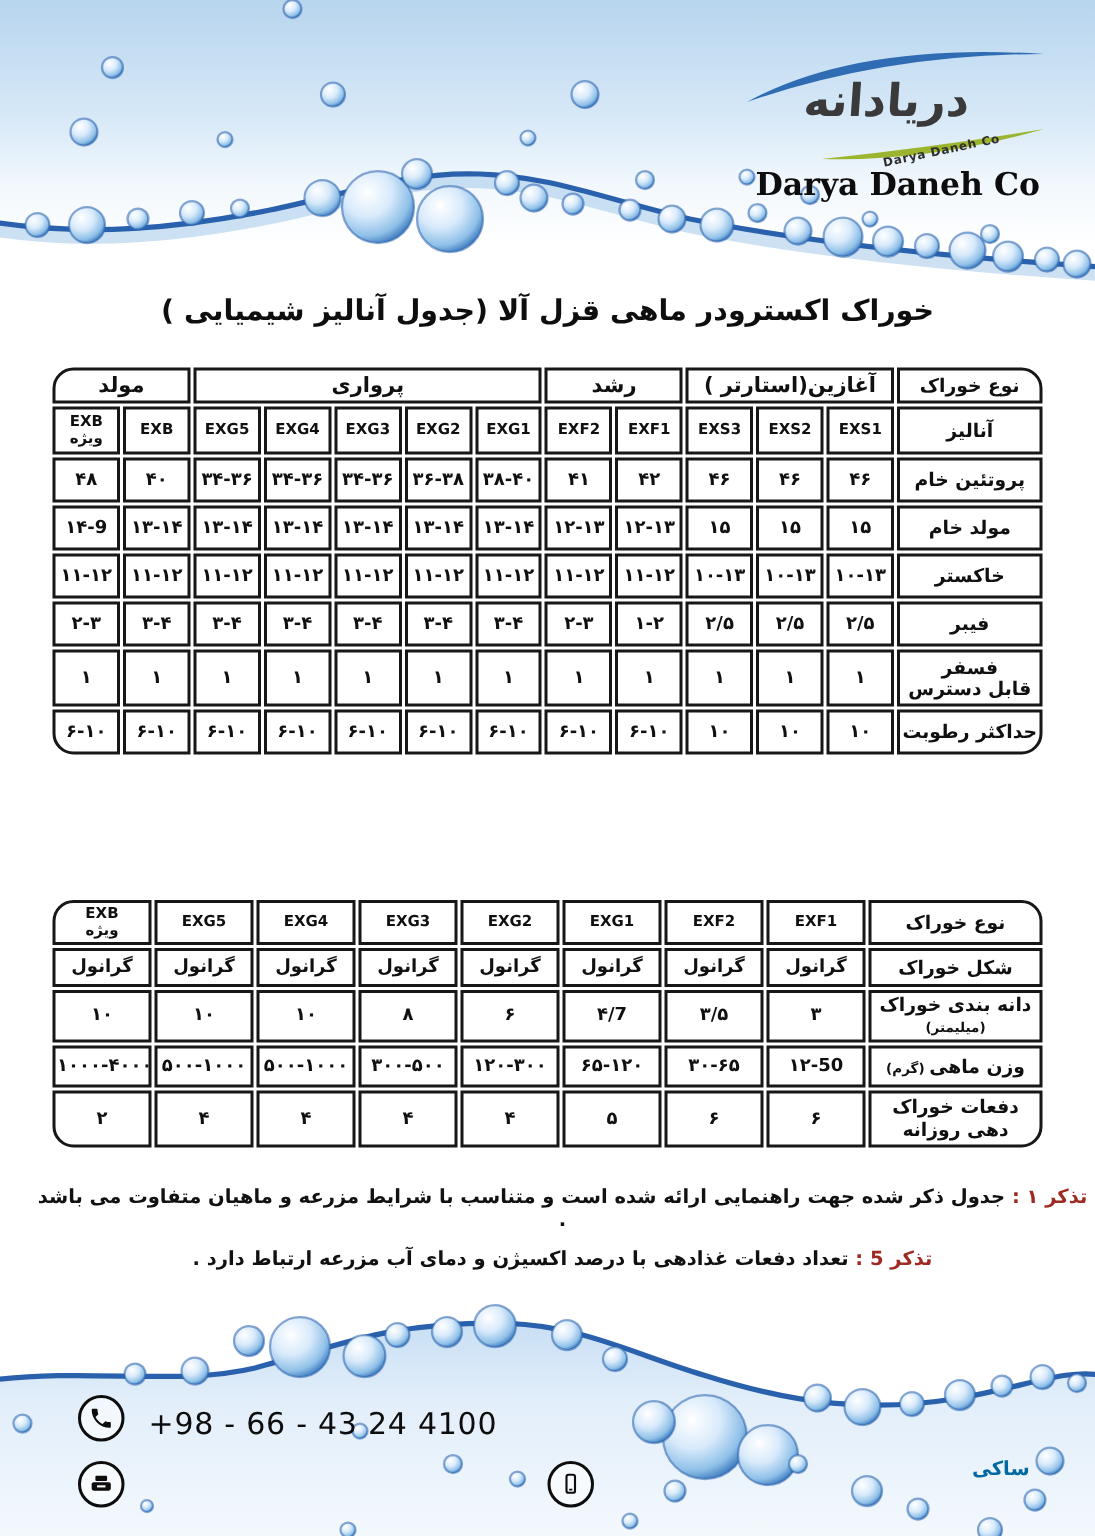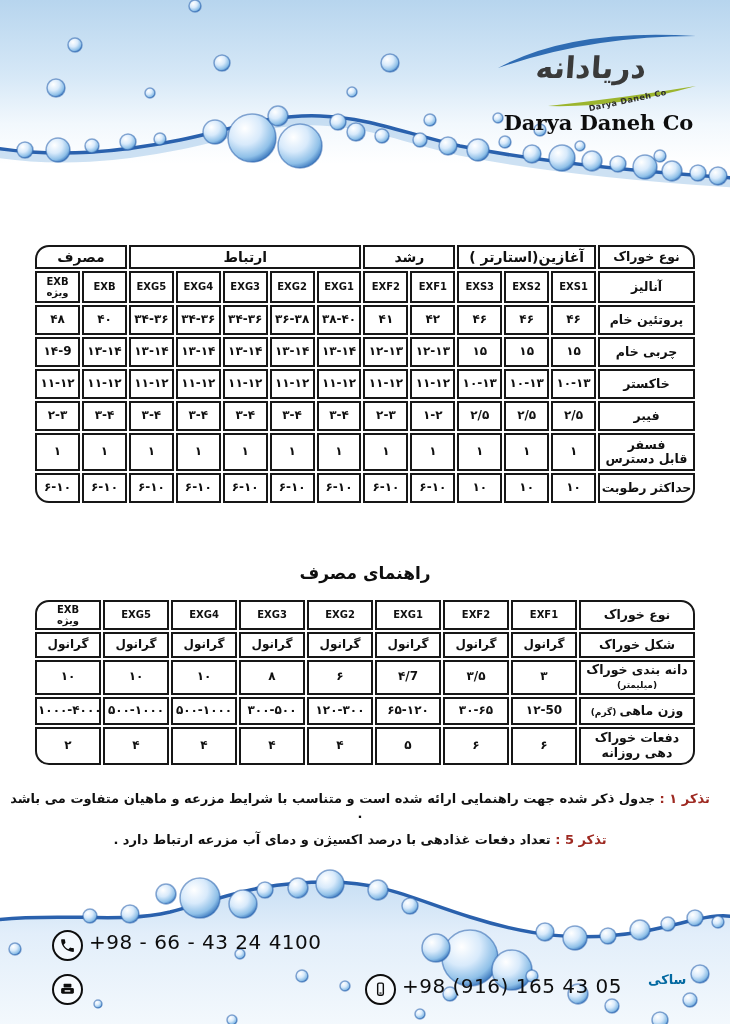--- a/index.html
+++ b/index.html
@@ -50,26 +50,26 @@
   #analysis-table tbody tr{height:30px}
   #analysis-table tbody tr:nth-child(5){height:38px}
   #usage-table{left:33px;top:598px;width:664px}
   #usage-table thead tr{height:30px}
   #usage-table tbody tr{height:26px}
   #usage-table tbody tr:nth-child(2){height:34px}
   #usage-table tbody tr:nth-child(3){height:28px}
   #usage-table tbody tr:nth-child(4){height:38px}
 
   
-  .notes{position:absolute;top:791px;left:10px;width:700px;direction:rtl}
+  .notes{position:absolute;top:791px;left:25px;width:700px;direction:rtl}
   .note-line{text-align:center;font-size:13px;font-weight:bold;color:#111;margin-bottom:11px}
   .note-label{color:#9e2a22}
 
   
-  .contact{position:absolute;display:flex;align-items:flex-start;gap:6px}
+  .contact{position:absolute;display:flex;align-items:flex-end;gap:16px}
   .cicon{width:31px;height:31px;border:2.5px solid #0d0d0d;border-radius:50%;
     display:flex;align-items:center;justify-content:center;background:rgba(255,255,255,.55);flex:none}
   .cnum{font-size:20px;color:#0d0d0d;letter-spacing:.5px;white-space:nowrap}
   .saki{position:absolute;font-size:13px;font-weight:bold;color:#0369a1;direction:rtl}
 </style>
 </head>
 <body>
 
 <div class="page">
 
@@ -131,32 +131,33 @@
       </svg>
       <div class="brand-fa">دریادانه</div>
       <svg class="swoosh-green" width="150" height="26" viewBox="0 0 150 26">
         <path d="M0,22 Q70,24 148,2 Q75,14 0,22 Z" fill="#9cb52e"></path>
       </svg>
       <div class="brand-en-small">Darya Daneh Co</div>
       <div class="brand-en">Darya Daneh Co</div>
     </div>
   </div>
 
+  <div class="doc-title">خوراک اکسترودر ماهی قزل آلا (جدول آنالیز شیمیایی )</div>
 
   <table id="analysis-table" class="tbl" dir="rtl">
     <colgroup>
         <col style="width:97px">
       </colgroup>
   <thead>
         <tr>
           <th class="lbl grp c-tr">نوع خوراک</th>
           <th class="grp" colspan="3">آغازین(استارتر )</th>
           <th class="grp" colspan="2">رشد</th>
-          <th class="grp" colspan="5">ارتباط</th>
-          <th class="grp c-tl" colspan="2">مصرف</th>
+          <th class="grp" colspan="5">پرواری</th>
+          <th class="grp c-tl" colspan="2">مولد</th>
         </tr>
         <tr>
           <th class="lbl">آنالیز</th>
           <th class="code">EXS1</th>
           <th class="code">EXS2</th>
           <th class="code">EXS3</th>
           <th class="code">EXF1</th>
           <th class="code">EXF2</th>
           <th class="code">EXG1</th>
           <th class="code">EXG2</th>
@@ -178,21 +179,21 @@
           <td class="val">۴۱</td>
           <td class="val">۳۸-۴۰</td>
           <td class="val">۳۶-۳۸</td>
           <td class="val">۳۴-۳۶</td>
           <td class="val">۳۴-۳۶</td>
           <td class="val">۳۴-۳۶</td>
           <td class="val">۴۰</td>
           <td class="val">۴۸</td>
         </tr>
         <tr>
-          <td class="lbl">چربی خام</td>
+          <td class="lbl">مولد خام</td>
           <td class="val">۱۵</td>
           <td class="val">۱۵</td>
           <td class="val">۱۵</td>
           <td class="val">۱۲-۱۳</td>
           <td class="val">۱۲-۱۳</td>
           <td class="val">۱۳-۱۴</td>
           <td class="val">۱۳-۱۴</td>
           <td class="val">۱۳-۱۴</td>
           <td class="val">۱۳-۱۴</td>
           <td class="val">۱۳-۱۴</td>
@@ -256,21 +257,20 @@
           <td class="val">۶-۱۰</td>
           <td class="val">۶-۱۰</td>
           <td class="val">۶-۱۰</td>
           <td class="val">۶-۱۰</td>
           <td class="val">۶-۱۰</td>
           <td class="val c-bl">۶-۱۰</td>
         </tr>
       </tbody>
     </table>
 
-  <div class="usage-title">راهنمای مصرف</div>
 
   <table id="usage-table" class="tbl" dir="rtl">
     <colgroup>
         <col style="width:116px">
       </colgroup>
   <thead>
         <tr>
           <th class="lbl c-tr">نوع خوراک</th>
           <th class="code">EXF1</th>
           <th class="code">EXF2</th>
@@ -420,19 +420,18 @@
       </span>
     </div>
 
     <div class="contact" style="left:365px;top:120px">
       <span class="cicon">
         <svg width="17" height="17" viewBox="0 0 24 24">
             <rect x="8" y="3" width="8" height="17" rx="2" fill="none" stroke="#0d0d0d" stroke-width="2"></rect>
             <line x1="10.5" y1="17" x2="13.5" y2="17" stroke="#0d0d0d" stroke-width="1.6"></line>
           </svg>
       </span>
-      <span class="cnum">+98 (916) 165 43 05</span>
     </div>
 
     <div class="saki" style="left:648px;top:118px">ساکی</div>
   </div>
 
 </div>
 
 </body></html>

